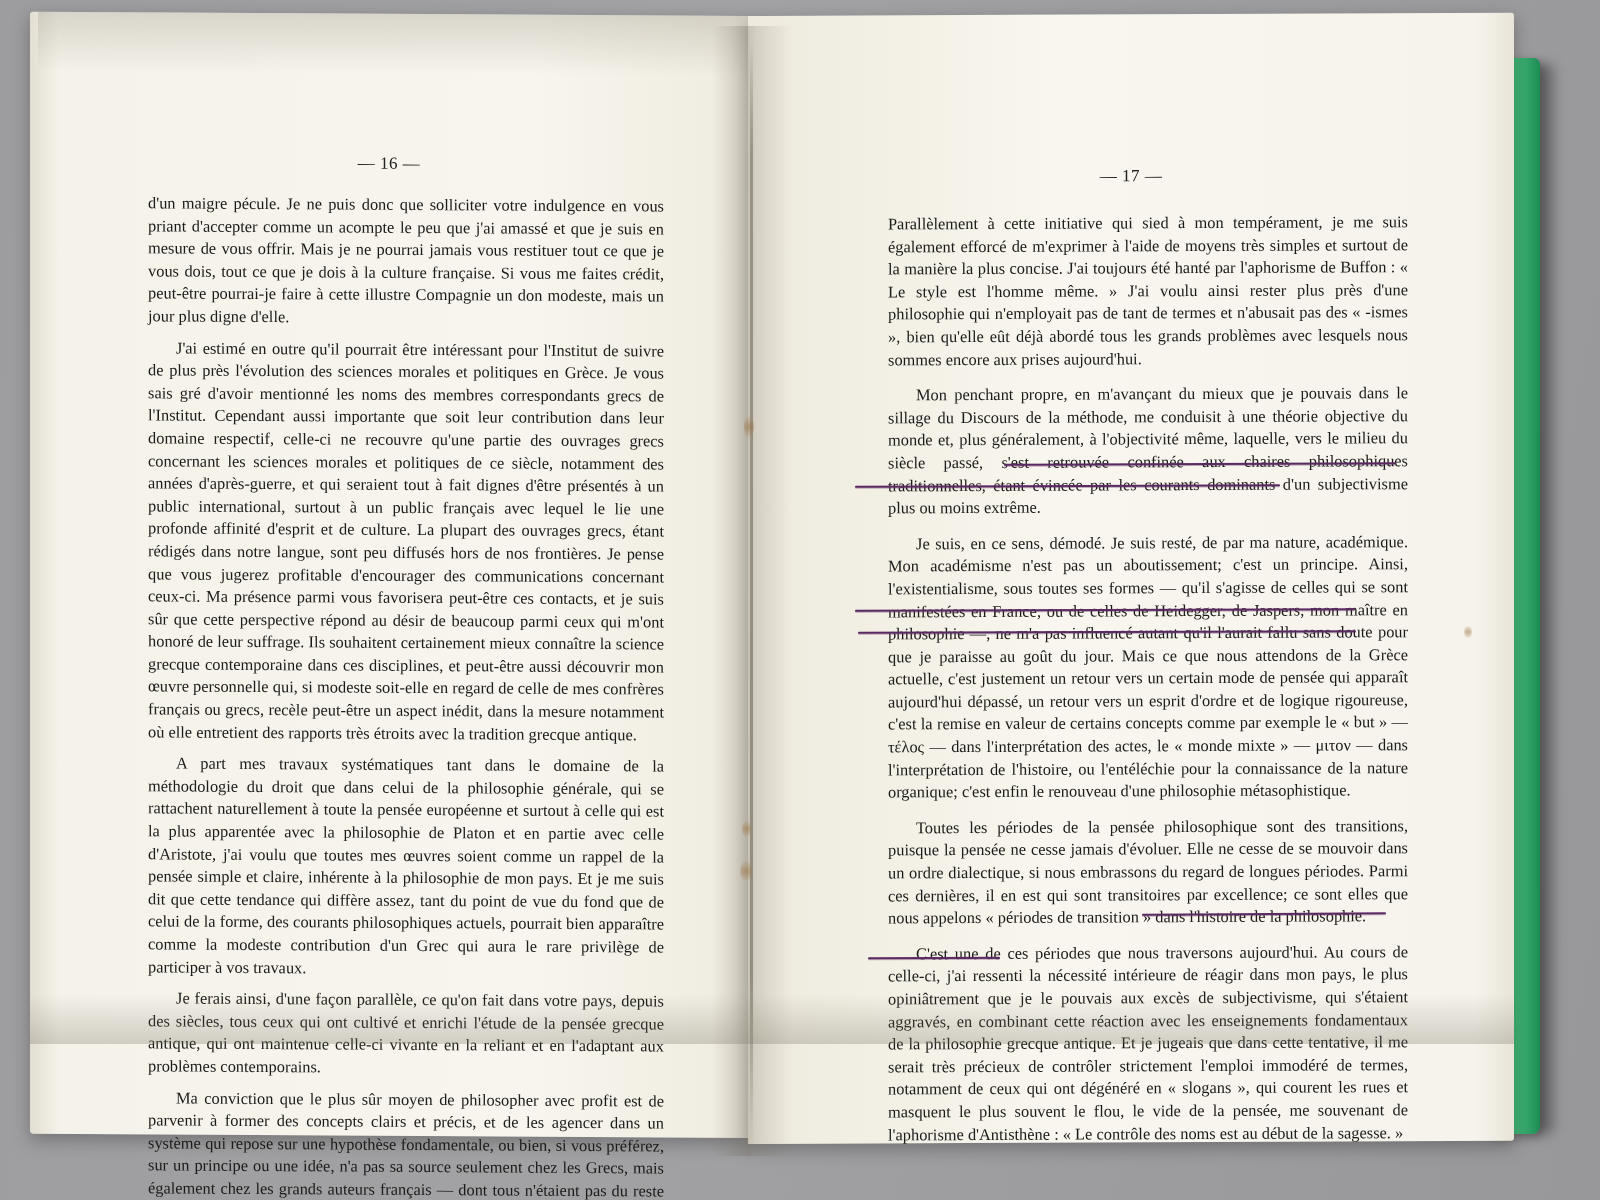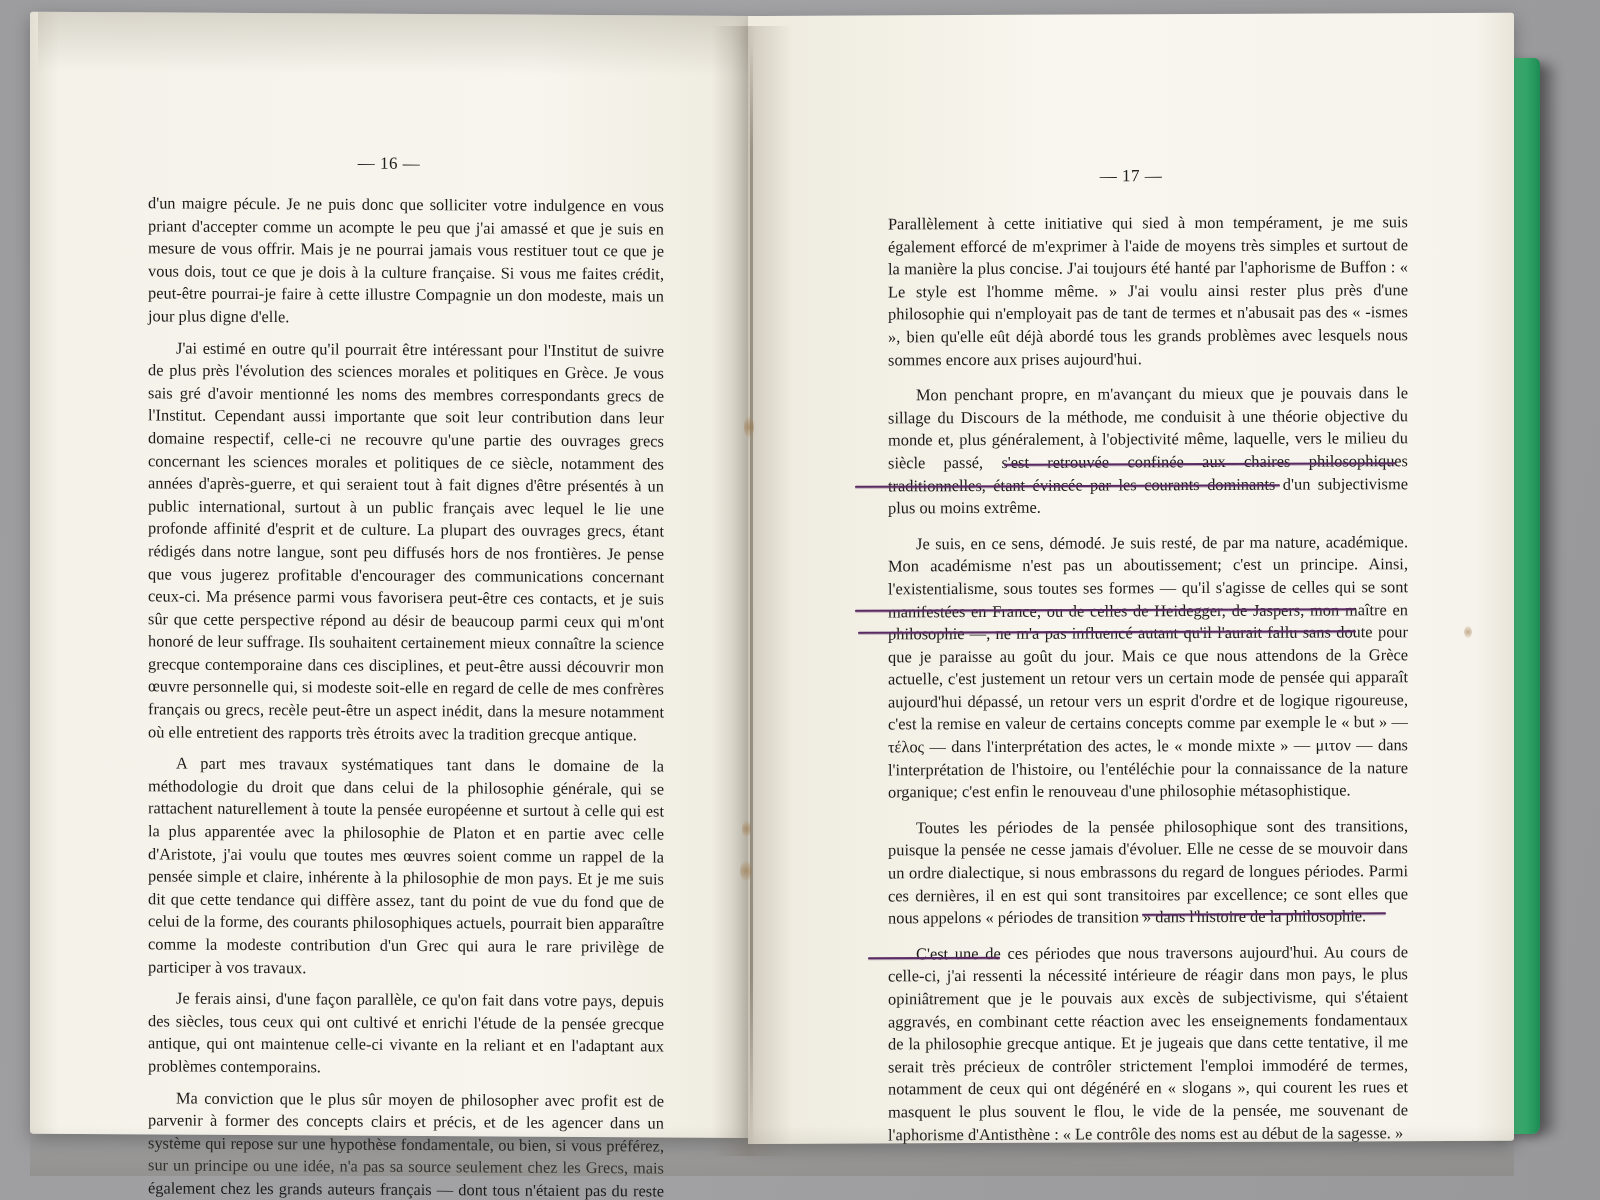--- a/index.html
+++ b/index.html
@@ -41,21 +41,21 @@
     filter: blur(6px);
     border-radius: 6px;
   }
 
   
   .book {
     position: absolute;
     top: 16px;
     left: 22px;
     width: 1498px;
-    height: 1160px;
+    height: 1028px;
   }
 
   .page {
     position: absolute;
     top: 0;
     background: #f4f1e8;
     box-shadow: 0 6px 18px rgba(0,0,0,0.28);
   }
   .page-left {
     left: 8px;

